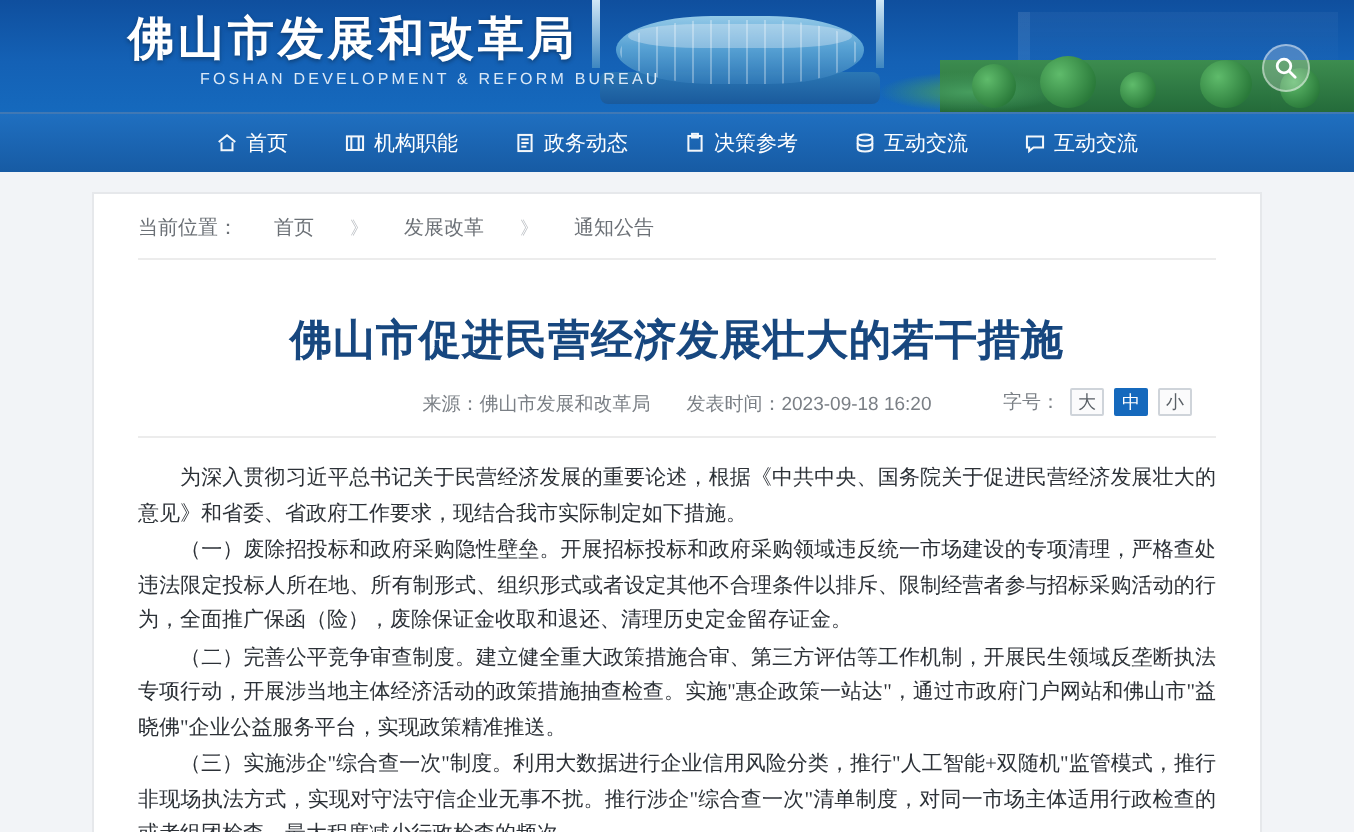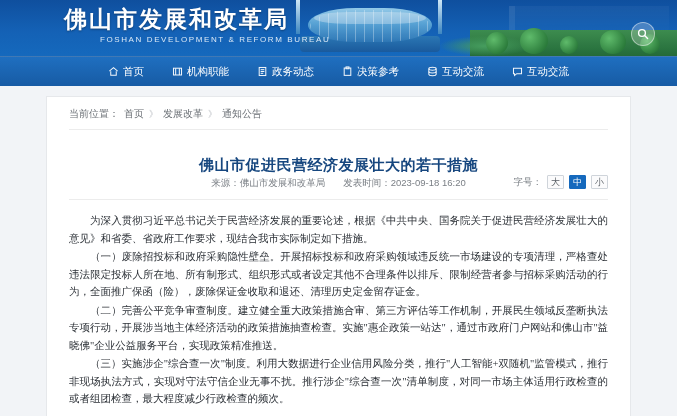--- a/index.html
+++ b/index.html
@@ -180,54 +180,54 @@
     min-height: 320px;
     background: #ffffff;
     border: 1px solid #e6e8eb;
     padding: 10px 22px 14px 22px;
   }
 
   
   .crumb {
     display: flex;
     align-items: center;
-    gap: 5px;
+    gap: 18px;
     font-size: 10px;
     color: #6b7076;
     padding-bottom: 8px;
     border-bottom: 1px solid #ececec;
   }
   .crumb .label { color: #6b7076; }
   .crumb a { color: #6b7076; text-decoration: none; cursor: pointer; }
   .crumb .sep { color: #b9bdc2; font-size: 9px; }
 
   
   .doc-title {
     margin-top: 26px;
     text-align: center;
     font-family: Liberation Sans, sans-serif;
-    font-size: 15px;
+    font-size: 21px;
     font-weight: bold;
     color: #17477f;
     letter-spacing: .5px;
   }
   .meta {
-    margin-top: 2px;
+    margin-top: 12px;
     display: flex;
     align-items: flex-start;
     justify-content: center;
     gap: 18px;
     font-size: 9.5px;
     color: #7a7f85;
     position: relative;
   }
   .meta .item { white-space: nowrap; }
   .fontsize {
     position: absolute;
-    right: 0;
+    right: 12px;
     top: -2px;
     display: flex;
     align-items: center;
     gap: 5px;
     font-size: 9.5px;
     color: #7a7f85;
   }
   .fs-btn {
     display: inline-flex;
     align-items: center; justify-content: center;

